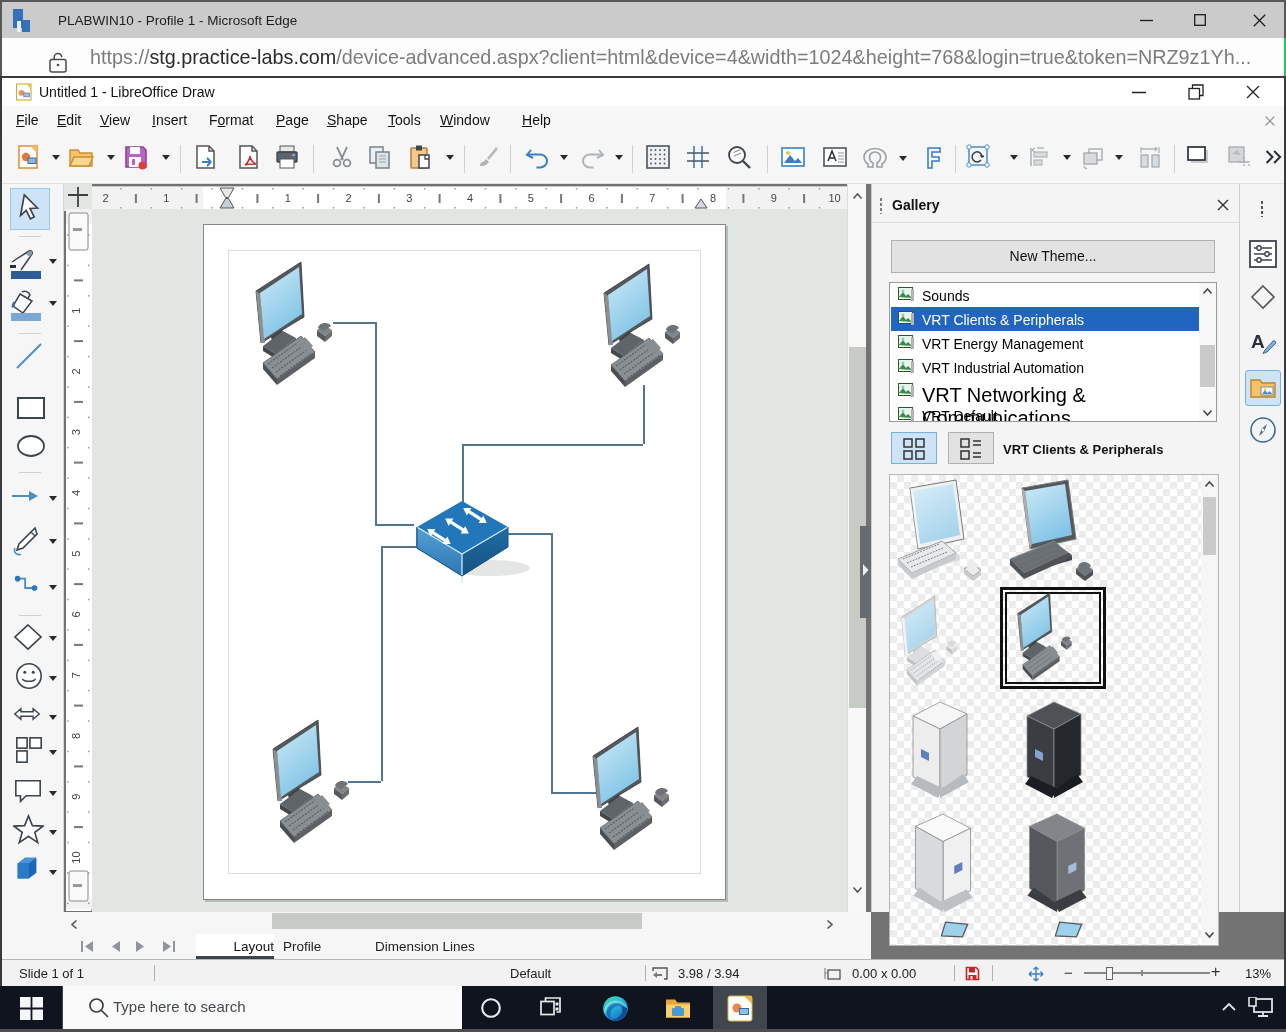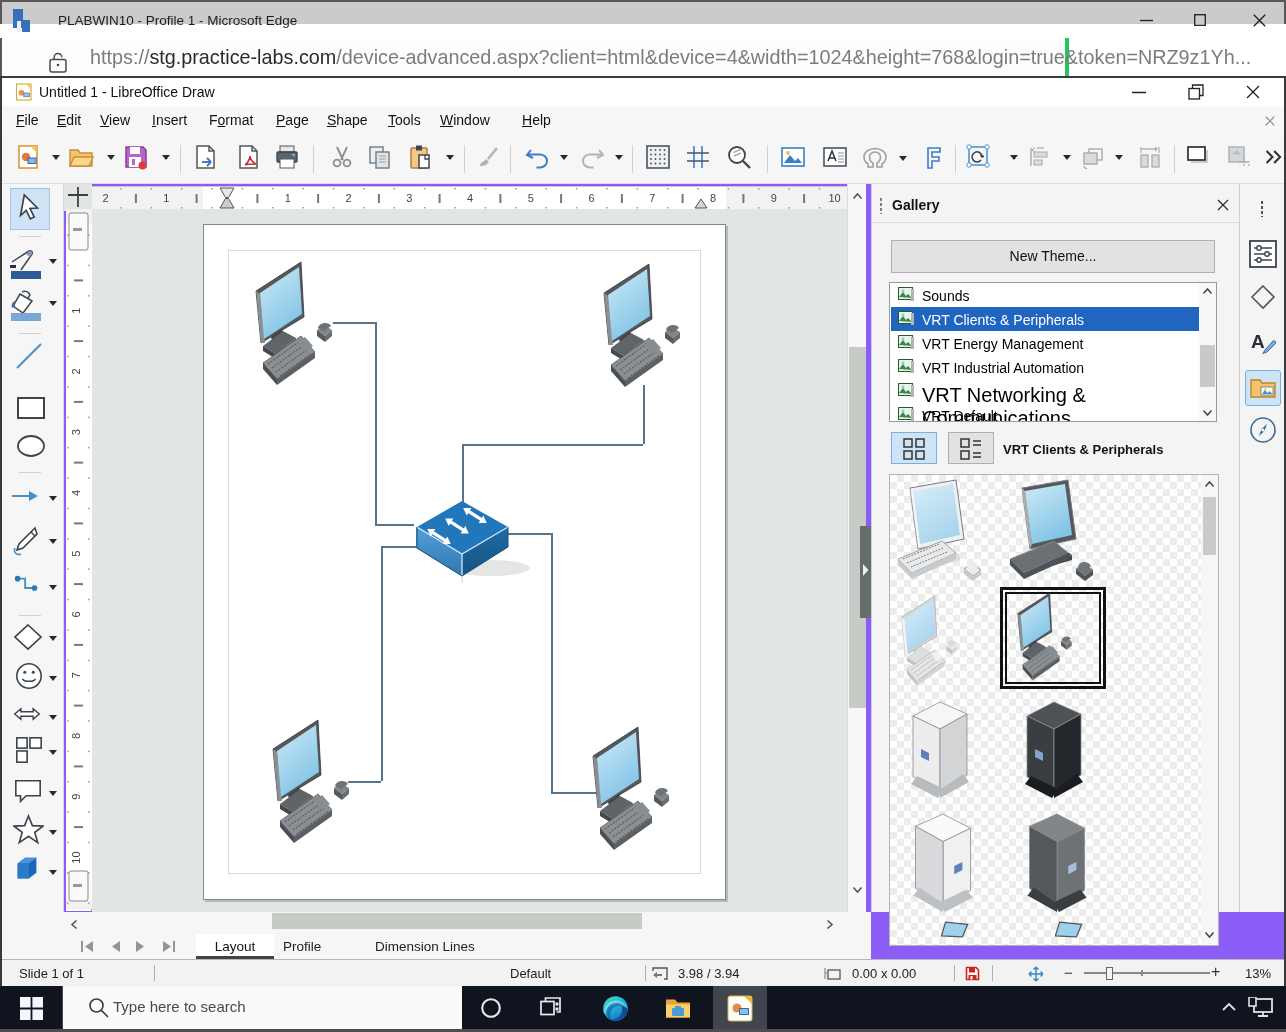--- a/index.html
+++ b/index.html
@@ -1,24 +1,24 @@
 <!DOCTYPE html>
 <html><head>
 <meta charset="utf-8">
 <style>
 * { margin:0; padding:0; box-sizing:border-box; }
 html,body { width:1286px; height:1032px; overflow:hidden; }
 body { font-family:"Liberation Sans", sans-serif; position:relative; background:#fff; }
 .abs { position:absolute; }
-#edge-title { left:0; top:0; width:1286px; height:24px; background:#cbcbcb; border-top:2px solid #585858; border-left:2px solid #585858; border-right:2px solid #585858; }
+#edge-title { left:0; top:0; width:1286px; height:38px; background:#cbcbcb; border-top:2px solid #585858; border-left:2px solid #585858; border-right:2px solid #585858; }
 #edge-title .ttl { position:absolute; left:56px; top:11px; font-size:13.5px; color:#1d1d1d; }
-#url-row { left:0; top:38px; width:1069px; height:38px; background:#fdfdfd; border-left:2px solid #585858; border-right:4px solid #22c55e; }
+#url-row { left:0; top:38px; width:1286px; height:38px; background:#fdfdfd; border-left:2px solid #585858; border-right:2px solid #22c55e; }
 #url-text { position:absolute; left:88px; top:8px; font-size:19.8px; color:#7c7c7c; white-space:nowrap; }
 #url-text b { color:#2b2b2b; font-weight:normal; }
-#lo-win { left:0; top:76px; width:1286px; height:910px; background:#8b5cf6; border:2px solid #3a3a3a; border-bottom:none;padding-left:14px; }
+#lo-win { left:0; top:76px; width:1286px; height:910px; background:#737373; border:2px solid #3a3a3a; border-bottom:none;padding-left:14px; }
 #lo-title { position:absolute; left:0; top:0; width:1282px; height:28px; background:#ffffff; }
 #lo-title .t { position:absolute; left:37px; top:6px; font-size:14px; color:#111; }
 #lo-menu { position:absolute; left:0; top:28px; width:1282px; height:29px; background:#f7f7f7; }
 #lo-menu span { position:absolute; top:6px; font-size:14px; color:#111; }
 #lo-toolbar { position:absolute; left:0; top:57px; width:1282px; height:49px; background:#f5f6f5; border-bottom:1px solid #e0e0e0; }
 #left-tools { position:absolute; left:0; top:106px; width:62px; height:728px; background:#f5f6f5; border-right:1px solid #d8d8d8; }
 #corner { position:absolute; left:62px; top:106px; width:28px; height:27px; background:#e2e6e2; }
 #hruler { position:absolute; left:90px; top:108px; width:755px; height:23px; background:#ffffff; border-top:1px solid #c8c8c8; border-bottom:1px solid #aaa; }
 #vruler { position:absolute; left:64px; top:131px; width:26px; height:702px; background:#ffffff; border-right:1px solid #aaa; }
 #canvas { position:absolute; left:90px; top:131px; width:755px; height:703px; background:#e2e6e2; overflow:hidden; }
@@ -935,21 +935,21 @@
   </div>
   <div id="tab-row">
     <svg style="position:absolute;left:78px;top:6px" width="96" height="13" viewBox="0 0 96 13">
       <path d="M2 1v11" stroke="#8f959a" stroke-width="2"></path>
         <path d="M13 1L5 6.5l8 5.5z" fill="#8f959a"></path>
       <path d="M40 1l-8 5.5 8 5.5z" fill="#8f959a"></path>
       <path d="M56 1l8 5.5-8 5.5z" fill="#8f959a"></path>
       <path d="M83 1l8 5.5-8 5.5z" fill="#8f959a"></path>
         <path d="M94 1v11" stroke="#8f959a" stroke-width="2"></path>
     </svg>
-    <div style="position:absolute;left:194px;top:0;width:78px;height:25px;background:#fff;border-bottom:3px solid #3c444c;text-align:center;font-size:13.5px;color:#111;padding-top:5px">Layout</div>
+    <div style="position:absolute;left:194px;top:0;width:78px;height:25px;background:#fff;border-bottom:3px solid #3c444c;text-align:right;font-size:13.5px;color:#111;padding-top:5px">Layout</div>
     <div style="position:absolute;left:281px;top:5px;font-size:13.5px;color:#222">Profile</div>
     <div style="position:absolute;left:373px;top:5px;font-size:13.5px;color:#222">Dimension Lines</div>
   </div>
   <div id="statusbar">
     <div class="fld" style="left:17px">Slide 1 of 1</div>
     <div class="fld" style="left:152px;width:1px;height:16px;background:#b0b0b0;top:5px"></div>
     <div class="fld" style="left:508px">Default</div>
     <div class="fld" style="left:643px;width:1px;height:16px;background:#b0b0b0;top:5px"></div>
     <svg class="fld" style="left:650px;top:7px" width="16" height="13" viewBox="0 0 16 13">
         <path d="M1 4V1h14v11h-3" fill="none" stroke="#555" stroke-width="1.4"></path>

